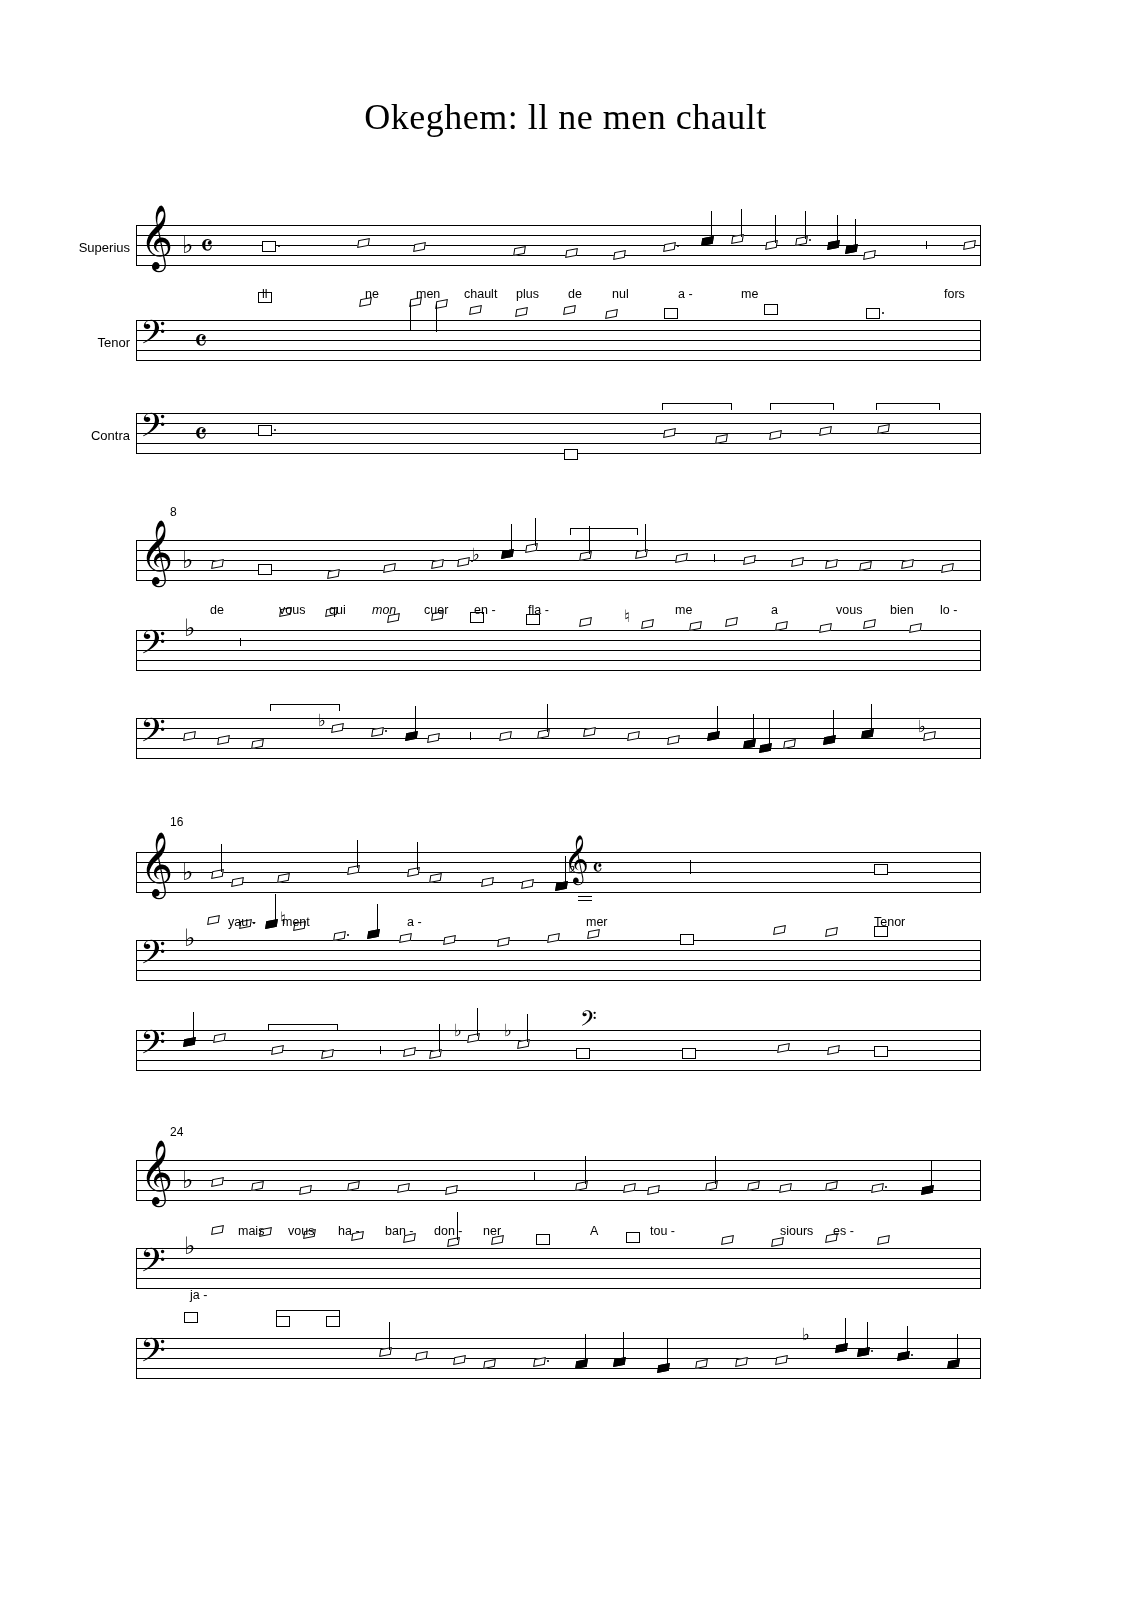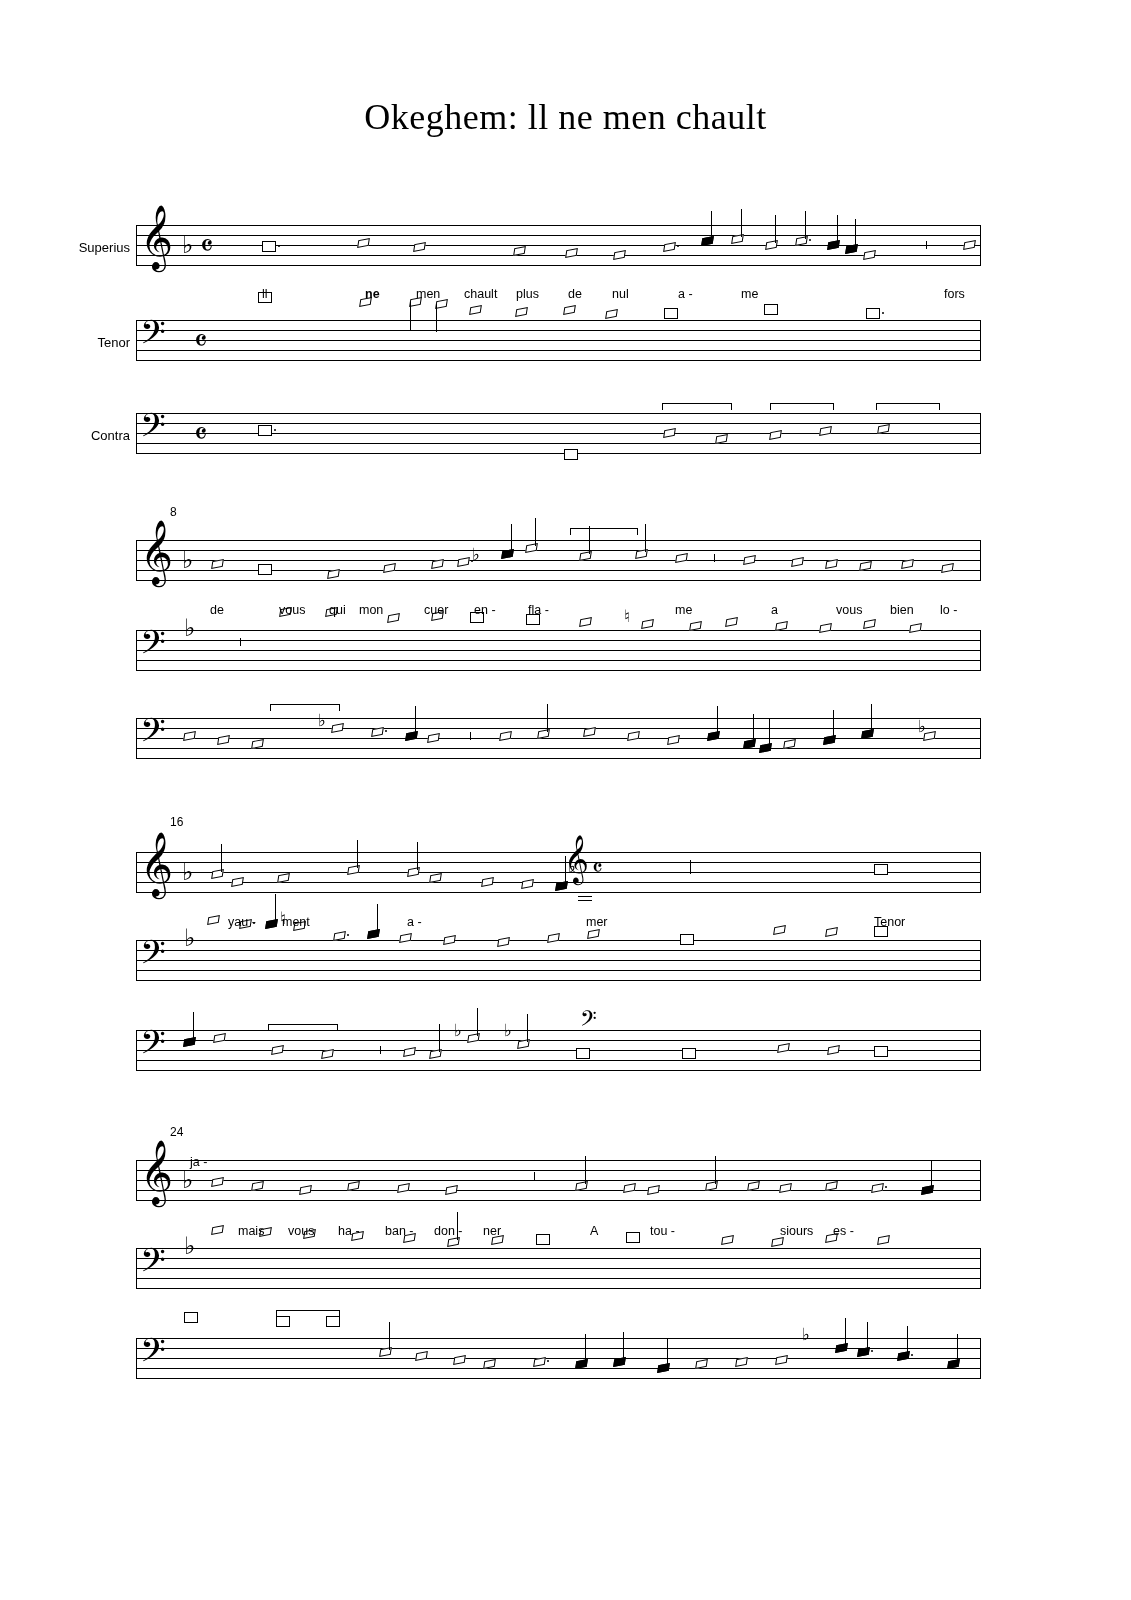--- a/index.html
+++ b/index.html
@@ -328,21 +328,21 @@
       <div class="note" style="left:684px; top:14px;">
           <div class="head"></div>
         </div>
       <div class="ligature" style="left:740px; top:-10px; width:62px;"></div>
       <div class="note" style="left:742px; top:12px;">
           <div class="head"></div>
         </div>
     </div>
 
     <div class="lyric" style="left:262px; top:287px;">ll</div>
-    <div class="lyric" style="left:365px; top:287px;font-weight:bold;">ne</div>
+    <div class="lyric" style="left:365px; top:287px;">ne</div>
     <div class="lyric" style="left:416px; top:287px;">men</div>
     <div class="lyric" style="left:464px; top:287px;">chault</div>
     <div class="lyric" style="left:516px; top:287px;">plus</div>
     <div class="lyric" style="left:568px; top:287px;">de</div>
     <div class="lyric" style="left:612px; top:287px;">nul</div>
     <div class="lyric" style="left:678px; top:287px;">a -</div>
     <div class="lyric" style="left:741px; top:287px;">me</div>
     <div class="lyric" style="left:944px; top:287px;">fors</div>
   </div>
 
@@ -546,21 +546,21 @@
         </div>
       <div class="accid" style="left:782px; top:0px;">♭</div>
       <div class="note" style="left:788px; top:14px;">
           <div class="head"></div>
         </div>
     </div>
 
     <div class="lyric" style="left:210px; top:603px;">de</div>
     <div class="lyric" style="left:279px; top:603px;">vous</div>
     <div class="lyric" style="left:329px; top:603px;">qui</div>
-    <div class="lyric" style="left:359px; top:603px;">mon</div>
+    <div class="lyric" style="left:372px; top:603px;font-style:italic;">mon</div>
     <div class="lyric" style="left:424px; top:603px;">cuer</div>
     <div class="lyric" style="left:474px; top:603px;">en -</div>
     <div class="lyric" style="left:528px; top:603px;">fla -</div>
     <div class="lyric" style="left:675px; top:603px;">me</div>
     <div class="lyric" style="left:771px; top:603px;">a</div>
     <div class="lyric" style="left:836px; top:603px;">vous</div>
     <div class="lyric" style="left:890px; top:603px;">bien</div>
     <div class="lyric" style="left:940px; top:603px;">lo -</div>
   </div>
 
@@ -913,21 +913,21 @@
           <div class="head"></div>
           <div class="stem"></div>
           <div class="dot"></div>
         </div>
       <div class="note filled" style="left:812px; top:22px;">
           <div class="head"></div>
           <div class="stem"></div>
         </div>
     </div>
 
-    <div class="lyric" style="left:190px; top:1155px;">ja -</div>
+    <div class="lyric" style="left:190px; top:1288px;">ja -</div>
     <div class="lyric" style="left:238px; top:1224px;">mais</div>
     <div class="lyric" style="left:288px; top:1224px;">vous</div>
     <div class="lyric" style="left:338px; top:1224px;">ha -</div>
     <div class="lyric" style="left:385px; top:1224px;">ban -</div>
     <div class="lyric" style="left:434px; top:1224px;">don -</div>
     <div class="lyric" style="left:483px; top:1224px;">ner</div>
     <div class="lyric" style="left:590px; top:1224px;">A</div>
     <div class="lyric" style="left:650px; top:1224px;">tou -</div>
     <div class="lyric" style="left:780px; top:1224px;">siours</div>
     <div class="lyric" style="left:833px; top:1224px;">es -</div>

